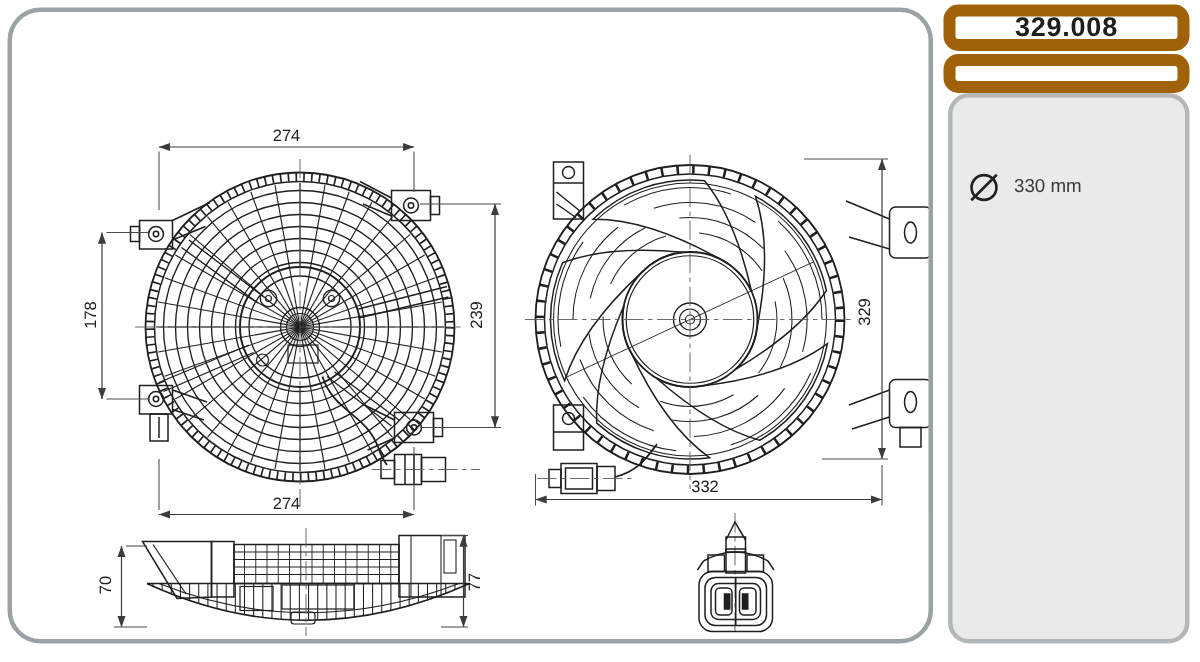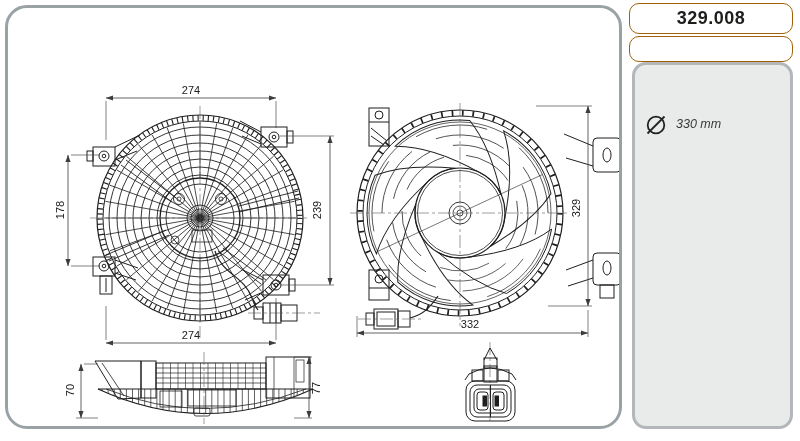--- a/index.html
+++ b/index.html
@@ -6,29 +6,29 @@
   body{width:800px;height:441px;position:relative;overflow:hidden;
        font-family:"Liberation Sans", sans-serif;}
   .main-panel{
     position:absolute;left:5px;top:5px;width:611px;height:418px;
     background:#ffffff;border:3px solid #9aa2a6;border-radius:22px;
   }
   .main-panel svg.drawing{position:absolute;left:0;top:0;}
   .logo-wrap{position:absolute;left:6px;top:6px;width:100px;height:52px;}
   .pn-box{
     position:absolute;left:629px;width:164px;box-sizing:border-box;
-    background:#ffffff;border:1px solid #a16207;border-radius:10px;
+    background:#ffffff;border:8px solid #a16207;border-radius:10px;
     display:flex;align-items:center;justify-content:center;
   }
   .pn-box.first{top:3px;height:31px;}
   .pn-box.second{top:36px;height:26px;}
   .pn-text{font-weight:bold;font-size:18px;color:#1d1d1b;letter-spacing:.5px;}
   .side-panel{
     position:absolute;left:632px;top:62px;width:161px;height:367px;box-sizing:border-box;
-    background:#e9eaea;border:3px solid #b3b7ba;border-radius:14px;font-style:italic;
+    background:#e9eaea;border:3px solid #b3b7ba;border-radius:14px;
   }
   .spec-row{position:absolute;left:8px;top:46px;display:flex;align-items:center;gap:7px;}
   .spec-text{font-size:12.5px;color:#3a3a3a;}
   
   .ln{stroke:#1f1f1f;fill:none;}
   .dim{stroke:#3c3c3c;stroke-width:.8;fill:none;}
   .ext{stroke:#4a4a4a;stroke-width:.7;fill:none;}
   .cl{stroke:#5a5a5a;stroke-width:.6;fill:none;stroke-dasharray:13 3 3 3;}
   text.dimtxt{font-family:"Liberation Sans",sans-serif;font-size:11px;fill:#202020;text-anchor:middle;}
 </style>

